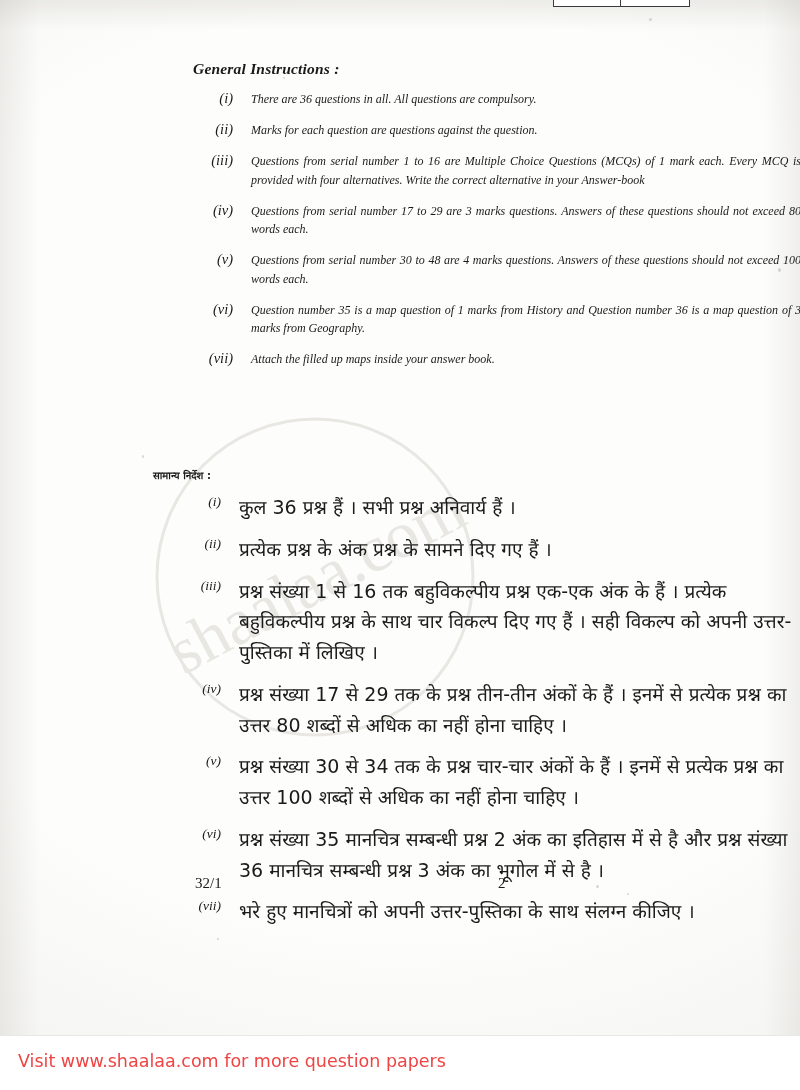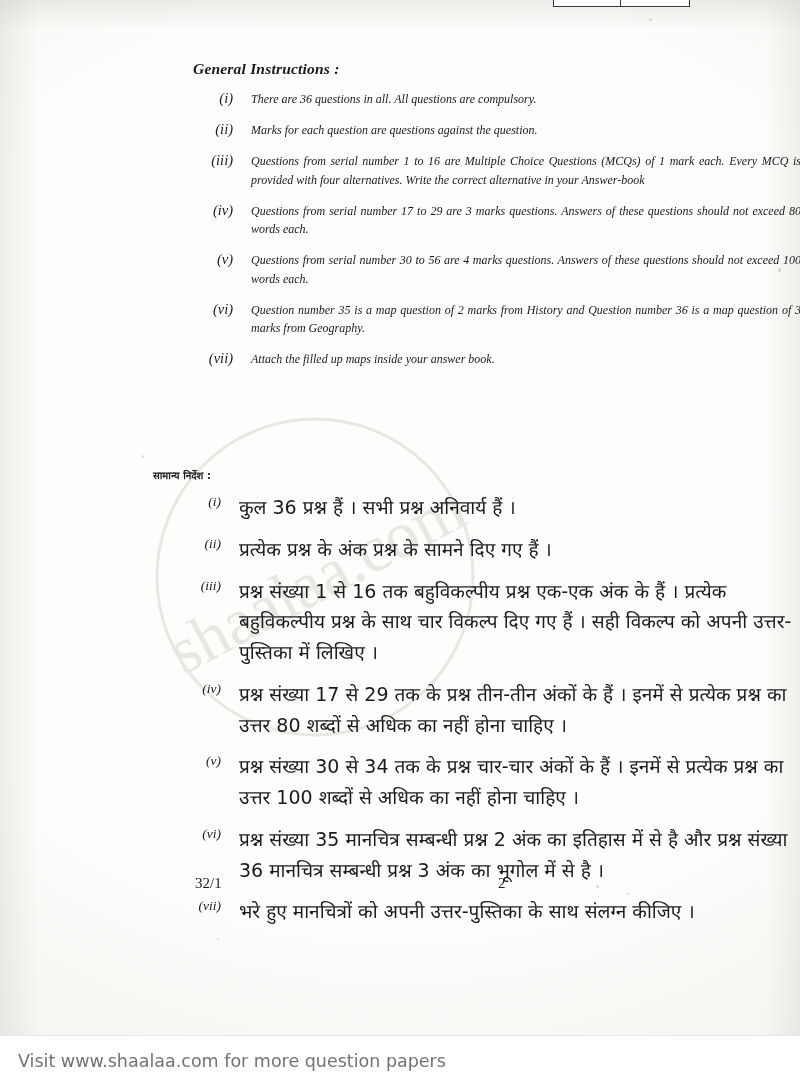--- a/index.html
+++ b/index.html
@@ -191,21 +191,21 @@
     height: 55px;
     background: #ffffff;
     border-top: 1px solid #e8e8e8;
   }
   .banner-text {
     position: absolute;
     left: 18px;
     top: 15px;
     font-family: "DejaVu Sans", sans-serif;
     font-size: 17.5px;
-    color: #737373;
+    color: #ef4444;
   }
 </style>
 </head>
 <body>
 
 <div class="scan">
 
   <div class="paper-tint"></div>
   <div class="top-crop"></div>
   <div class="top-crop2"></div>
@@ -233,25 +233,25 @@
       <div class="en-item">
         <div class="mark">(iii)</div>
         <div class="body">Questions from serial number 1 to 16 are Multiple Choice Questions (MCQs) of 1 mark each. Every MCQ is provided with four alternatives. Write the correct alternative in your Answer-book</div>
       </div>
       <div class="en-item">
         <div class="mark">(iv)</div>
         <div class="body">Questions from serial number 17 to 29 are 3 marks questions. Answers of these questions should not exceed 80 words each.</div>
       </div>
       <div class="en-item">
         <div class="mark">(v)</div>
-        <div class="body">Questions from serial number 30 to 56 are 4 marks questions. Answers of these questions should not exceed 100 words each.</div>
+        <div class="body">Questions from serial number 30 to 48 are 4 marks questions. Answers of these questions should not exceed 100 words each.</div>
       </div>
       <div class="en-item">
         <div class="mark">(vi)</div>
-        <div class="body">Question number 35 is a map question of 2 marks from History and Question number 36 is a map question of 3 marks from Geography.</div>
+        <div class="body">Question number 35 is a map question of 1 marks from History and Question number 36 is a map question of 3 marks from Geography.</div>
       </div>
       <div class="en-item">
         <div class="mark">(vii)</div>
         <div class="body">Attach the filled up maps inside your answer book.</div>
       </div>
     </div>
 
     <div class="heading-hi">सामान्य निर्देश :</div>
 
     <div class="hi-list">

